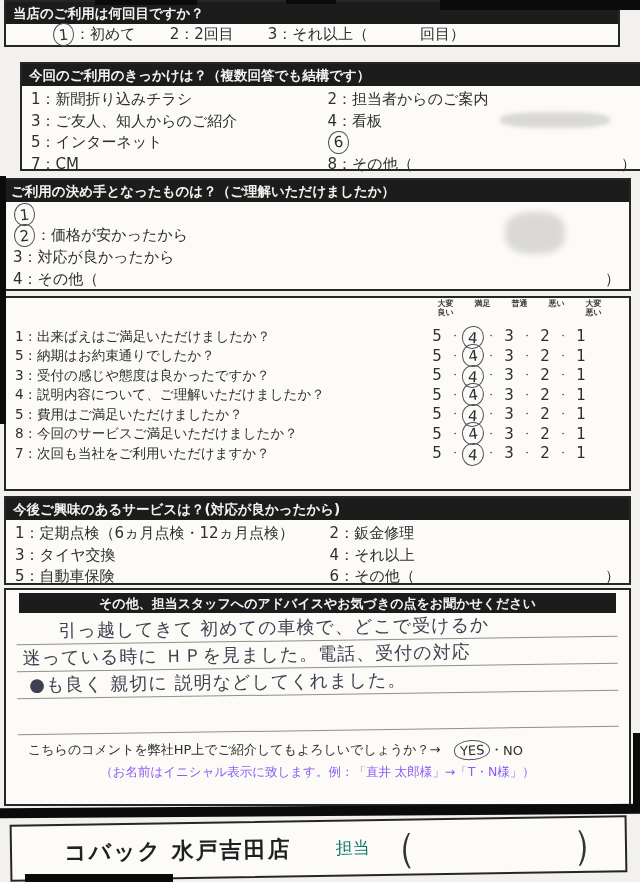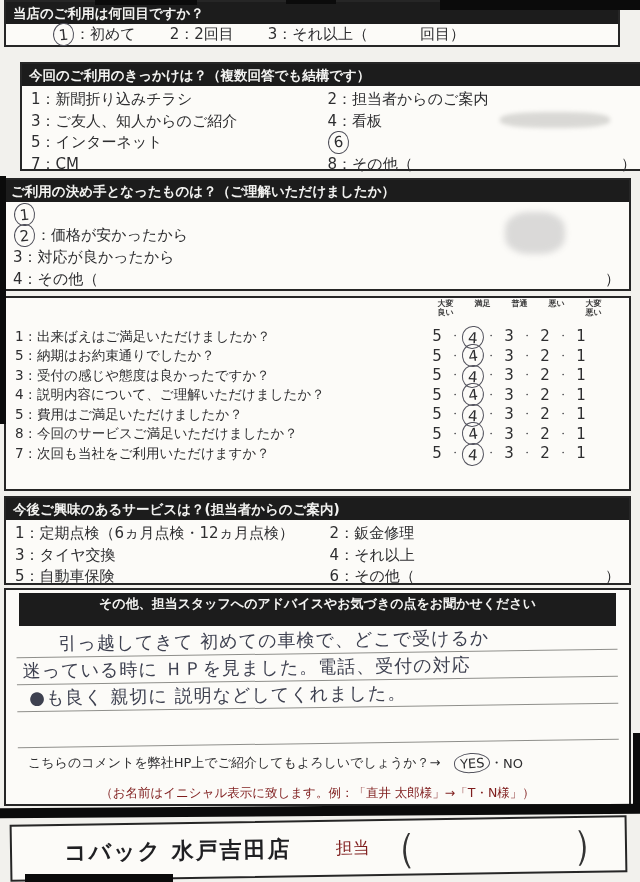--- a/index.html
+++ b/index.html
@@ -52,41 +52,41 @@
   .svc-row:nth-child(odd) .circ4 { transform:rotate(-7deg); }
   .svc-row:nth-child(even) .circ4 { transform:rotate(4deg) translateY(1px); }
 
   
   #box5 { top:496px; left:4px; width:627px; height:89px; }
   #box5 .grid2 { grid-template-columns:52% 48%; line-height:21.5px; }
 
   
   #box6 { top:588px; left:4px; width:627px; height:218px; }
   .chead { margin:3px 13px 0; background:#1c1c1c; color:#f3f3f1; text-align:center;
-           font-size:13px; font-weight:bold; height:33px; line-height:21px; white-space:nowrap; }
+           font-size:13px; font-weight:bold; height:20px; line-height:21px; white-space:nowrap; }
   .hw { margin:1px 11px 0; color:#3e4150; transform:rotate(-0.8deg); }
   .hwline { border-bottom:1.2px solid #8f8f8b; font-size:18px; height:27px; line-height:26px;
             letter-spacing:1px; white-space:nowrap; overflow:hidden; }
   .hw1 { padding-left:42px; }
   .hw2 { padding-left:6px; }
   .hw3 { padding-left:12px; }
   .hwempty { height:31px; border-bottom:1.2px solid #8f8f8b; margin-top:5px; }
   .consent { margin:9px 8px 0 22px; font-size:13px; color:#2e2e30; display:flex;
              align-items:center; white-space:nowrap; }
   .circY { display:inline-flex; align-items:center; justify-content:center;
            border:1.7px solid #54545e; border-radius:50% 55% 50% 48%; padding:0 5px; height:20px;
            margin-left:13px; transform:rotate(-4deg); }
-  .inote { text-align:center; font-size:12.5px; margin-top:12px; color:#7f1d1d; white-space:nowrap; }
+  .inote { text-align:center; font-size:12.5px; margin-top:4px; color:#8b5cf6; white-space:nowrap; }
 
   
   #box7 { top:820px; left:10px; width:617px; height:57px; transform:rotate(-0.9deg);
           display:flex; align-items:center; }
   .store { margin-left:52px; font-size:22px; font-weight:bold; color:#1f1f22; letter-spacing:2px;
            white-space:nowrap; }
-  .staff { margin-left:44px; font-size:17px; color:#7f1d1d; }
+  .staff { margin-left:44px; font-size:17px; color:#0f766e; }
   .bigp { font-size:36px; font-weight:400; color:#333; transform:scaleY(1.15); line-height:1; }
   .po { margin-left:10px; }
   .pc { margin-left:auto; margin-right:16px; }
 
   
   .art { position:absolute; background:#0b0b0b; }
   .sm { position:absolute; border-radius:40%; }
 </style>
 </head>
 <body>
@@ -297,21 +297,21 @@
           <span class="rnum">3</span>
           <span class="rdot">・</span>
           <span class="rnum">2</span>
           <span class="rdot">・</span>
           <span class="rnum">1</span>
         </span>
     </div>
   </div>
 
   <div class="box" id="box5">
-    <div class="bar">今後ご興味のあるサービスは？(担当者からのご案内)</div>
+    <div class="bar">今後ご興味のあるサービスは？(対応が良かったから)</div>
     <div class="grid2">
       <span class="opt">
           <span>1</span>
           <span>：定期点検（6ヵ月点検・12ヵ月点検）</span>
         </span>
       <span class="opt">
           <span>2</span>
           <span>：鈑金修理</span>
         </span>
       <span class="opt">

